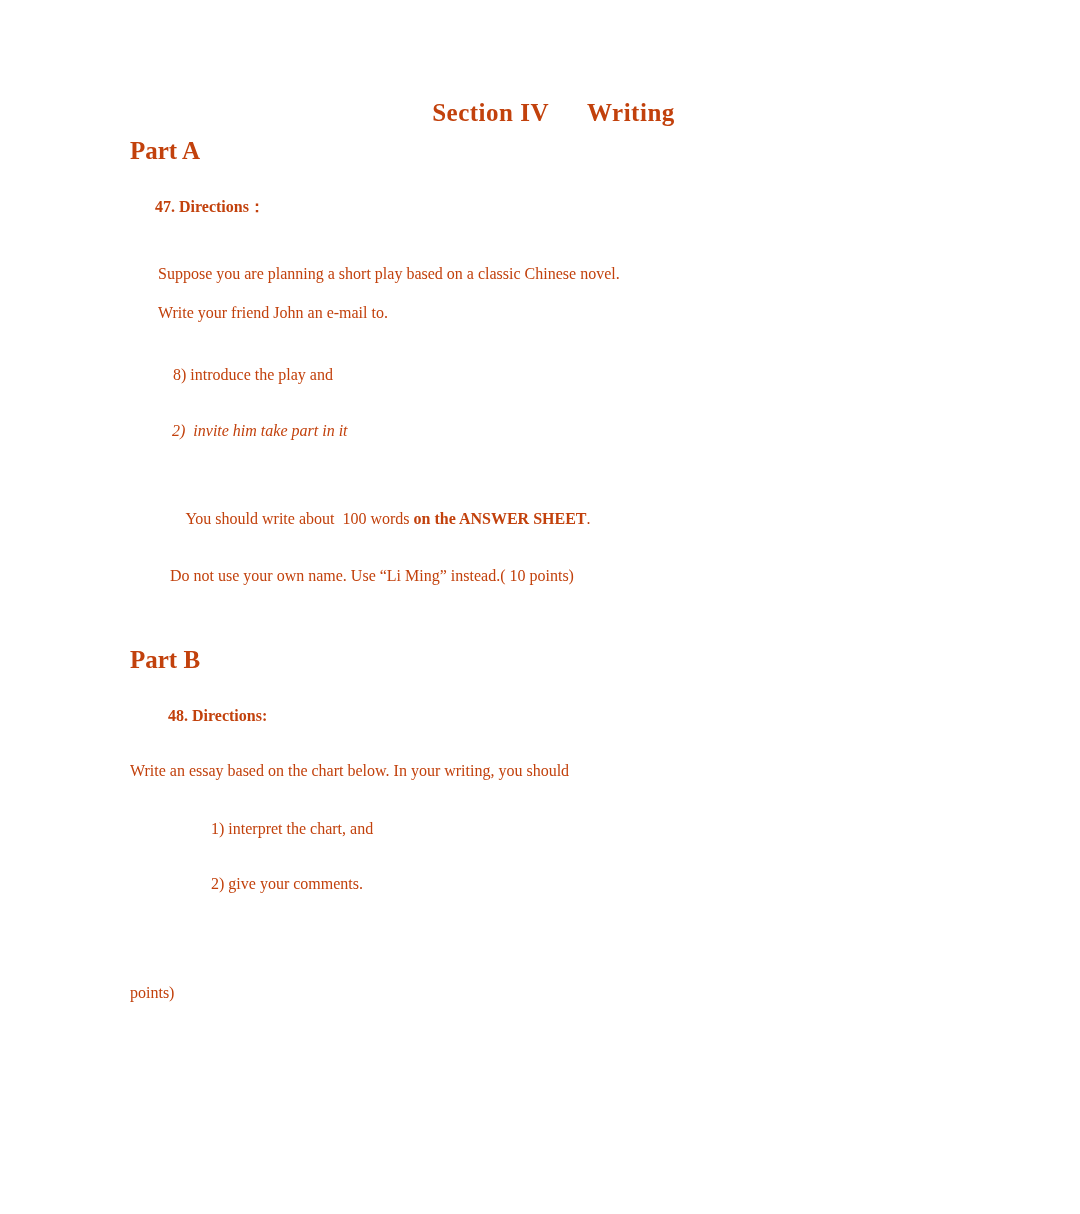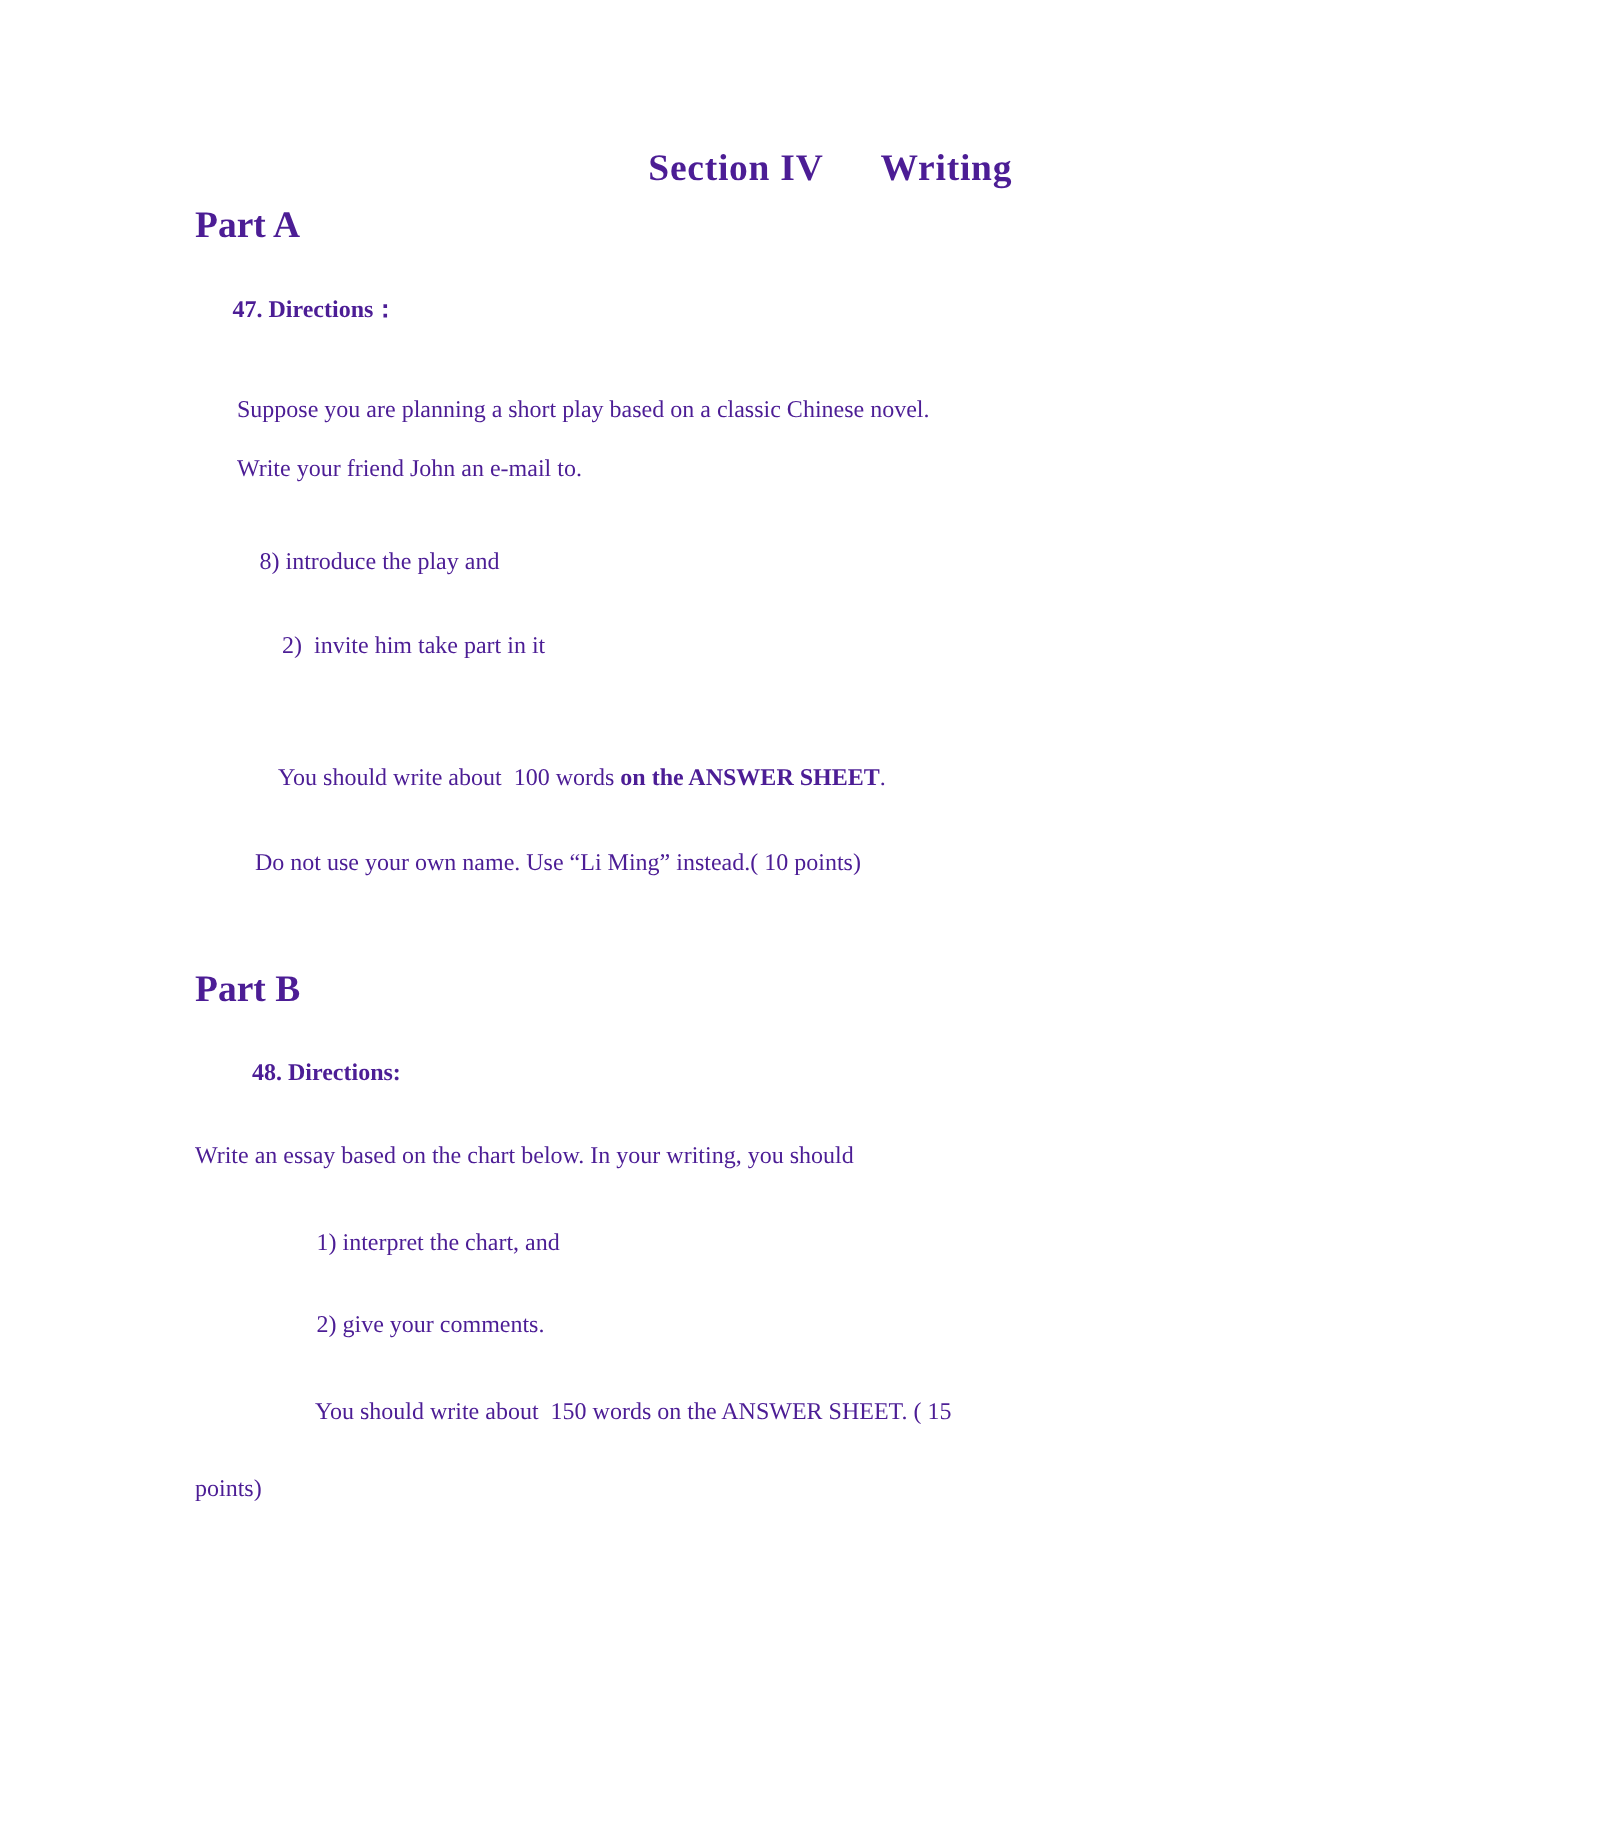--- a/index.html
+++ b/index.html
@@ -6,21 +6,21 @@
     margin: 0;
     padding: 0;
     background: #ffffff;
   }
   .page {
     position: relative;
     width: 1080px;
     height: 1002px;
     background: #ffffff;
     font-family: "Liberation Serif", "DejaVu Serif", serif;
-    color: #4c1d95;
+    color: #c2410c;
     overflow: hidden;
   }
   .line {
     position: absolute;
     font-size: 16px;
     line-height: 30px;
     white-space: pre;
   }
   .bold {
     font-weight: bold;
@@ -53,35 +53,34 @@
   <div class="line heading" style="top:136px; left:130px;">Part A</div>
 
   <div class="line bold" style="top:192px; left:155px;">47. Directions：</div>
 
   <div class="line" style="top:259px; left:158px;">Suppose you are planning a short play based on a classic Chinese novel.</div>
 
   <div class="line" style="top:298px; left:158px;">Write your friend John an e-mail to.</div>
 
   <div class="line" style="top:360px; left:173px;">8) introduce the play and</div>
 
-  <div class="line" style="top:416px; left:188px;">2)  invite him take part in it</div>
+  <div class="line" style="top:416px; left:172px;font-style:italic;">2)  invite him take part in it</div>
 
   <div class="line" style="top:474px; left:170px;">
     <span>You should write about  100 words </span><span class="bold">on the ANSWER SHEET</span><span>.</span>
   </div>
 
   <div class="line" style="top:525px; left:170px;margin-top:36px;">Do not use your own name. Use “Li Ming” instead.( 10 points)</div>
 
   <div class="line heading" style="top:645px; left:130px;">Part B</div>
 
   <div class="line bold" style="top:701px; left:168px;">48. Directions:</div>
 
   <div class="line" style="top:756px; left:130px;">Write an essay based on the chart below. In your writing, you should</div>
 
   <div class="line" style="top:814px; left:211px;">1) interpret the chart, and</div>
 
   <div class="line" style="top:869px; left:211px;">2) give your comments.</div>
 
-  <div class="line" style="top:927px; left:210px;">You should write about  150 words on the ANSWER SHEET. ( 15</div>
 
   <div class="line" style="top:978px; left:130px;">points)</div>
 
 </div>
 
 </body></html>

